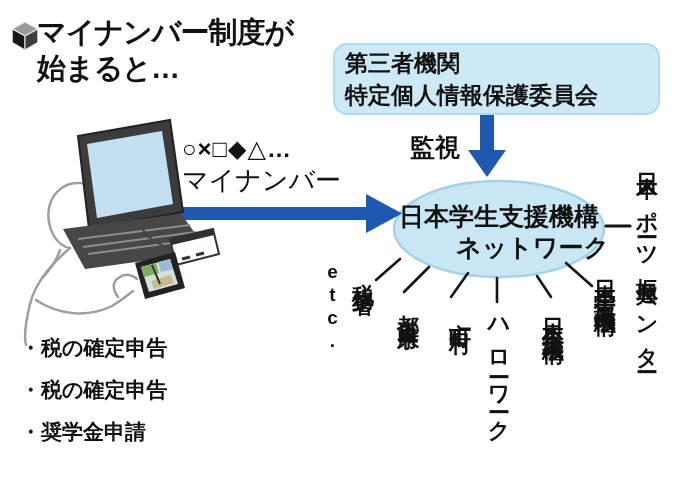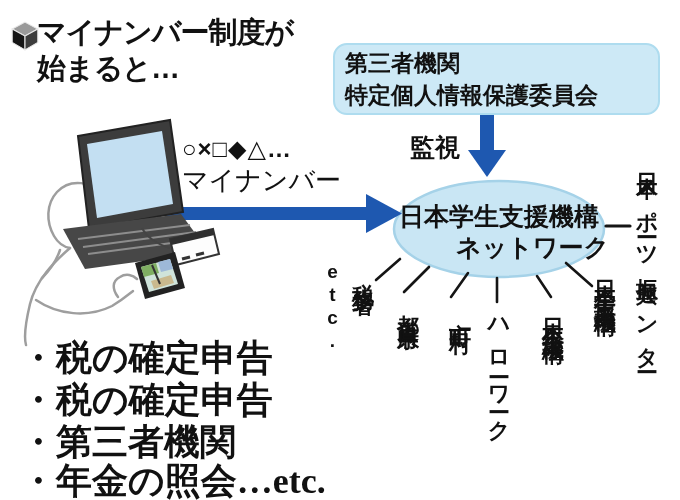--- a/index.html
+++ b/index.html
@@ -28,21 +28,21 @@
   .kanshi{left:410px;top:131px;font-size:25px;font-weight:700;}
   .symbols{left:182px;top:135px;font-size:24px;font-weight:600;letter-spacing:1px;}
   .mynum{left:182px;top:163px;font-size:26px;font-weight:400;}
   .net-l1{left:389px;top:200px;width:220px;text-align:center;font-size:25px;font-weight:800;}
   .net-l2{left:389px;top:231px;width:220px;text-align:right;font-size:25px;font-weight:800;}
   .vlabel{
     writing-mode:vertical-rl;text-orientation:mixed;
     font-size:22px;font-weight:600;letter-spacing:5px;line-height:26px;
   }
   .vupright{text-orientation:upright;font-size:19px;letter-spacing:2px;}
-  .usecase{font-size:36px;font-weight:600;letter-spacing:0;font-family:Liberation Serif, serif;}
+  .usecase{font-size:21px;font-weight:600;letter-spacing:0;}
 </style>
 </head>
 <body>
 
 <div class="canvas">
 
   <svg class="overlay" width="680" height="500" viewBox="0 0 680 500">
 
     <ellipse cx="499" cy="229" rx="105" ry="48" fill="var(--ellipse-fill)" stroke="var(--ellipse-stroke)" stroke-width="2.5"></ellipse>
 
@@ -130,16 +130,15 @@
   <div class="abs txt vlabel" style="left:350px;top:266px;">税務署</div>
   <div class="abs txt vlabel" style="left:395px;top:297px;">都道府県</div>
   <div class="abs txt vlabel" style="left:447px;top:305px;">市町村</div>
   <div class="abs txt vlabel" style="left:486px;top:305px;">ハローワーク</div>
   <div class="abs txt vlabel" style="left:540px;top:300px;">日本年金機構</div>
   <div class="abs txt vlabel" style="left:592px;top:262px;">日本学生支援機構</div>
   <div class="abs txt vlabel" style="left:634px;top:155px;">日本スポーツ振興センター</div>
 
   <div class="abs txt usecase" style="left:20px;top:334px;">・税の確定申告</div>
   <div class="abs txt usecase" style="left:20px;top:376px;">・税の確定申告</div>
-  <div class="abs txt usecase" style="left:20px;top:418px;">・第三者機関</div>
-  <div class="abs txt usecase" style="left:20px;top:457px;">・年金の照会…etc.</div>
+  <div class="abs txt usecase" style="left:20px;top:418px;">・奨学金申請</div>
 
 </div>
 
 </body></html>

